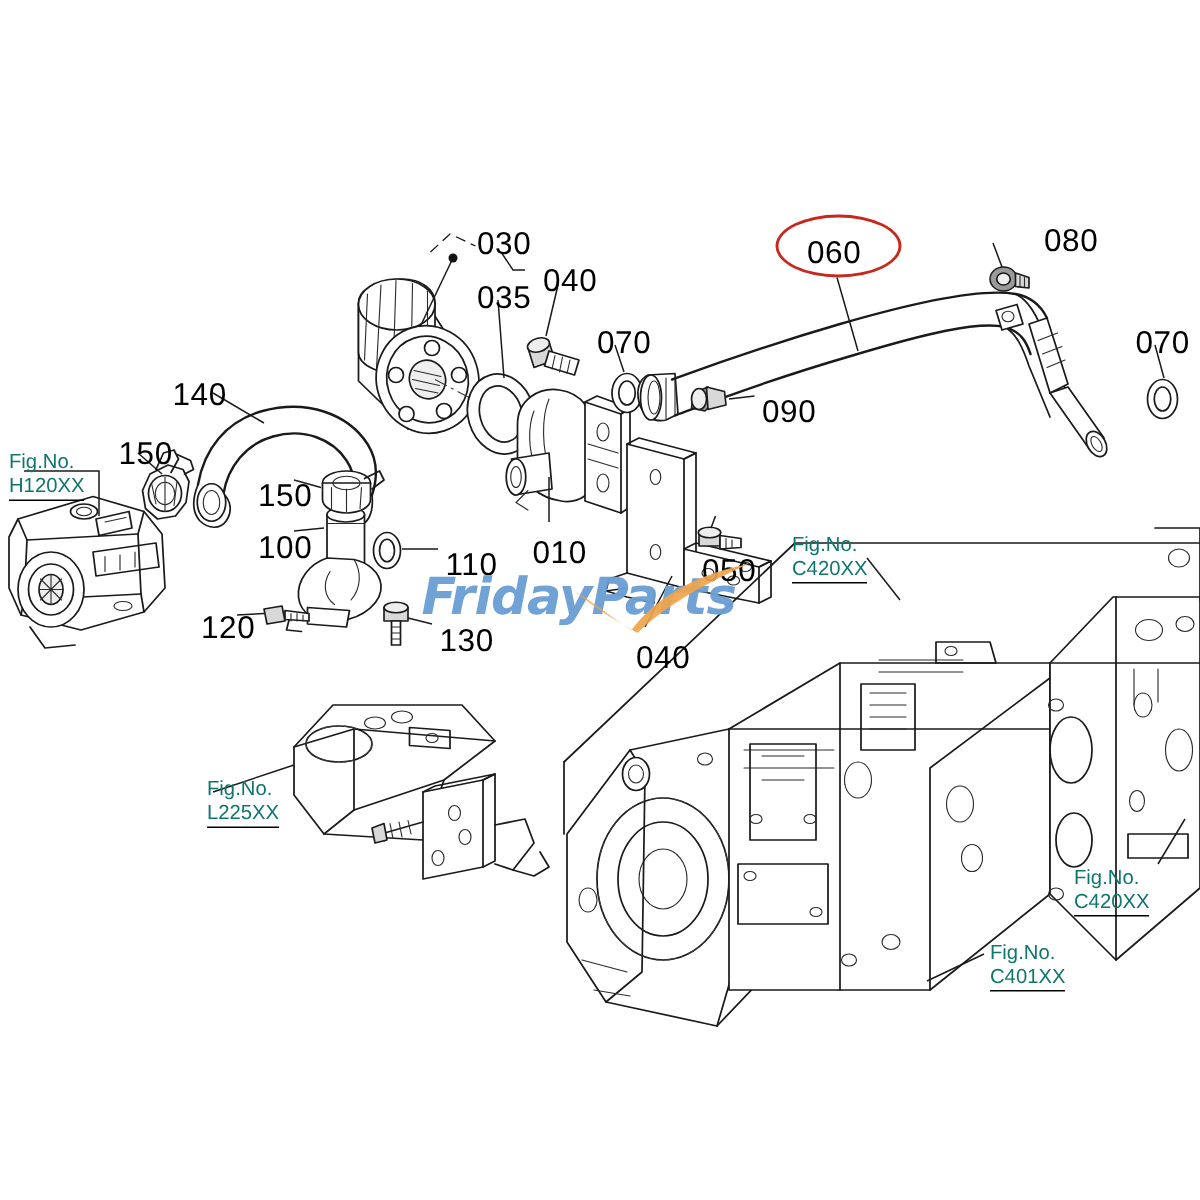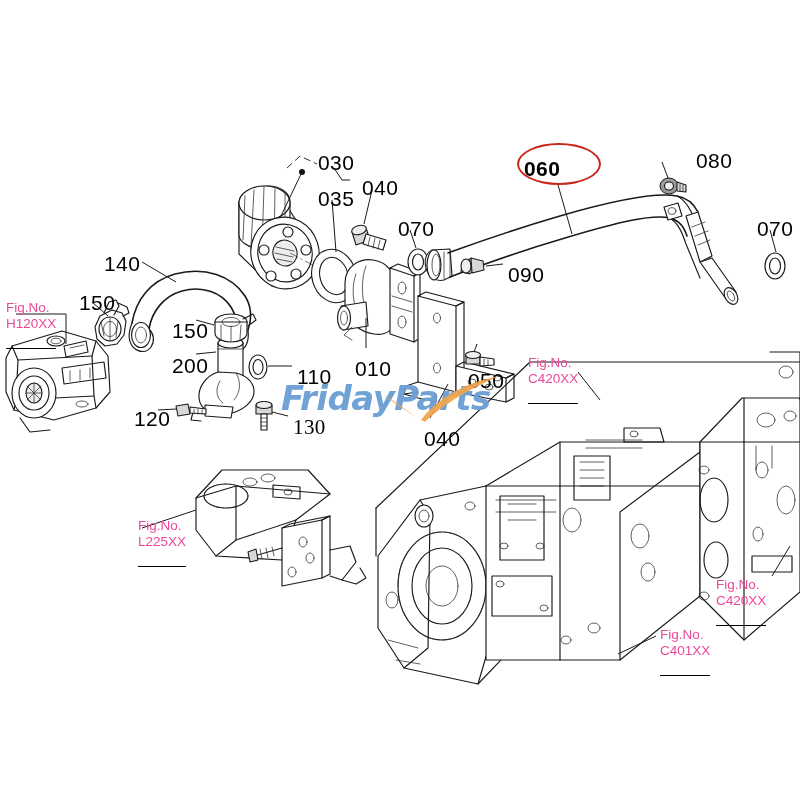--- a/index.html
+++ b/index.html
@@ -36,25 +36,25 @@
     font-size: 21px;
     color: #000000;
     letter-spacing: 0.4px;
     white-space: nowrap;
     line-height: 1;
   }
   .fignum {
     position: absolute;
     font-family: "Liberation Sans", sans-serif;
     font-size: 13.5px;
-    color: #ec4899;
+    color: #0f766e;
     line-height: 1.18;
     white-space: nowrap;
   }
-  .fignum .code { border-bottom: 1.4px solid #000; padding-bottom: 16px; display: inline-block; }
+  .fignum .code { border-bottom: 1.4px solid #000; padding-bottom: 1px; display: inline-block; }
 
   #highlight-ellipse {
     position: absolute;
     border: 2.6px solid #c8281c;
     border-radius: 50%;
     box-sizing: border-box;
     background: transparent;
   }
 
   #watermark {
@@ -429,31 +429,31 @@
       <path class="lead" d="M656 636 L618 654"></path>
     </g>
   </svg>
 
   <div id="highlight-ellipse" style="left: 517px; top: 143px; width: 84px; height: 42px; border-color: rgb(200, 40, 28);"></div>
 
   <div class="callout" style="left: 318px; top: 152px;">030</div>
   <div class="callout" style="left: 318px; top: 188px; text-align: right;">035</div>
   <div class="callout" style="left: 362px; top: 177px;">040</div>
   <div class="callout" style="left: 398px; top: 218px;">070</div>
-  <div class="callout" style="left: 524px; top: 158px; font-weight: bold;">060</div>
+  <div class="callout" style="left: 538px; top: 158px;">060</div>
   <div class="callout" style="left: 649px; top: 150px; margin-left: 47px;">080</div>
   <div class="callout" style="left: 757px; top: 218px;">070</div>
   <div class="callout" style="left: 508px; top: 264px;">090</div>
-  <div class="callout" style="left: 104px; top: 253px;">140</div>
+  <div class="callout" style="left: 115px; top: 253px;">140</div>
   <div class="callout" style="left: 79px; top: 292px;">150</div>
   <div class="callout" style="left: 172px; top: 320px;">150</div>
-  <div class="callout" style="left: 172px; top: 355px;">200</div>
+  <div class="callout" style="left: 172px; top: 355px;">100</div>
   <div class="callout" style="left: 297px; top: 366px; text-align: center;">110</div>
   <div class="callout" style="left: 134px; top: 408px;">120</div>
-  <div class="callout" style="left: 293px; top: 417px; font-family: Liberation Serif, serif;">130</div>
+  <div class="callout" style="left: 293px; top: 417px;">130</div>
   <div class="callout" style="left: 355px; top: 358px;">010</div>
   <div class="callout" style="left: 468px; top: 334px; margin-top: 36px;">050</div>
   <div class="callout" style="left: 424px; top: 428px;">040</div>
 
   <div class="fignum" style="left: 6px; top: 300px;">
     <div>Fig.No.</div>
     <div class="code">H120XX</div>
   </div>
   <div class="fignum" style="left: 138px; top: 518px;">
     <div>Fig.No.</div>

